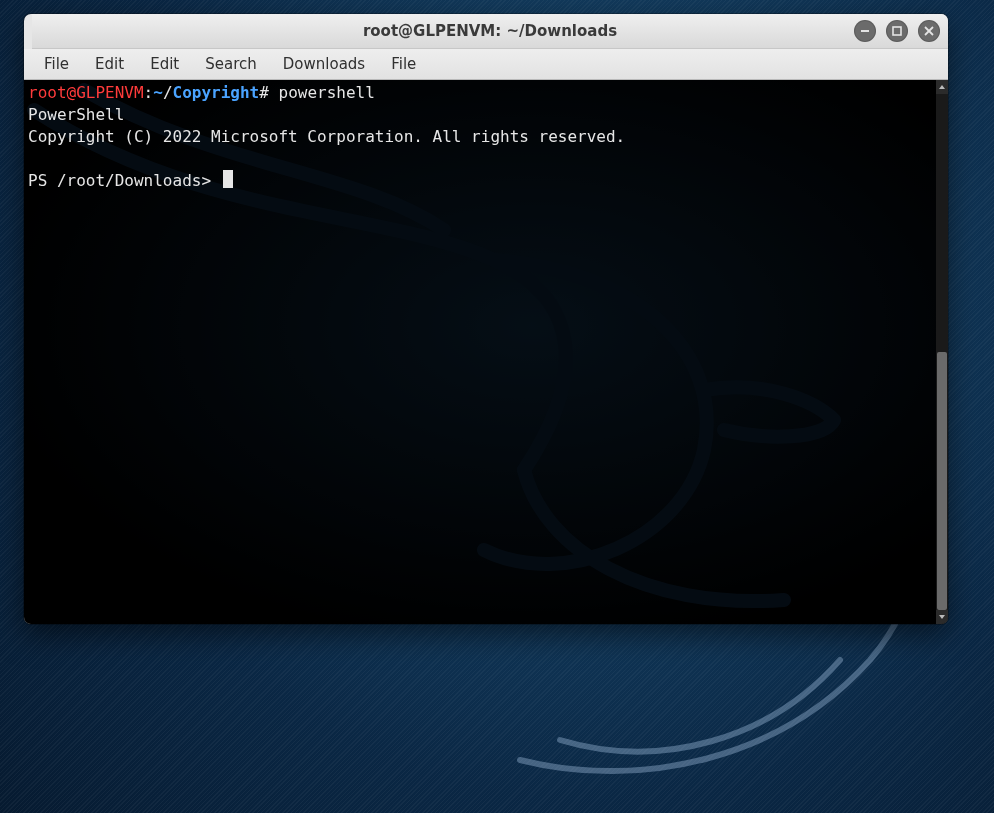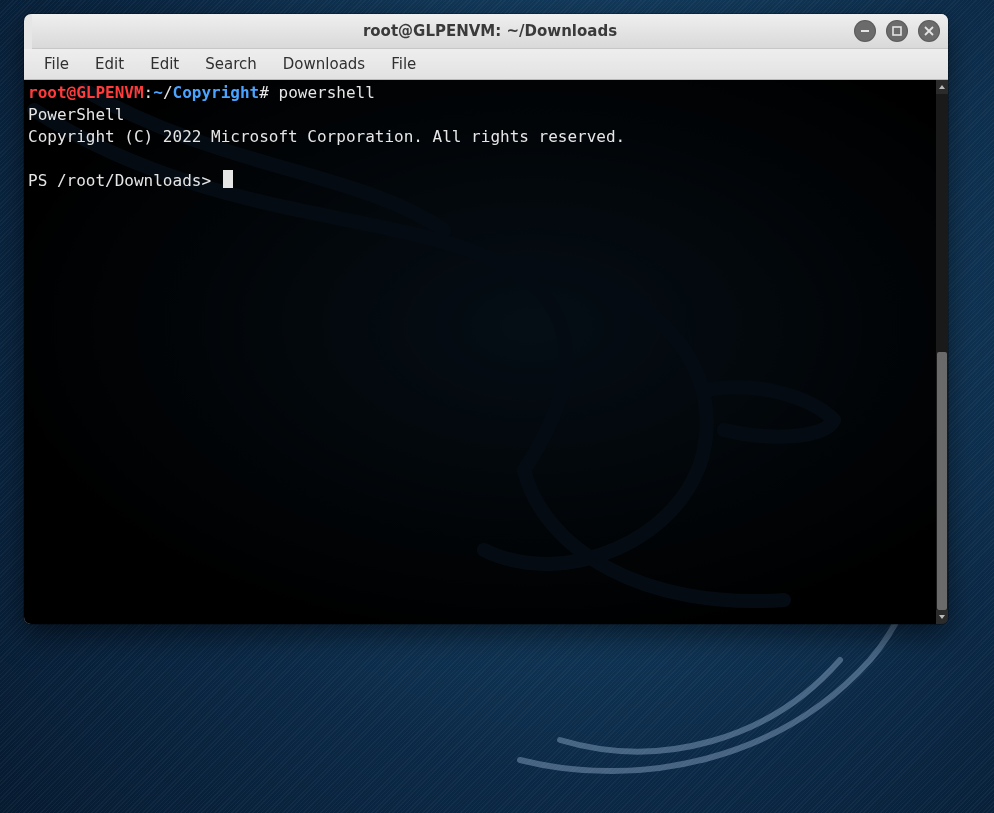--- a/index.html
+++ b/index.html
@@ -125,21 +125,21 @@
   .term-text {
     position: relative;
     padding: 2px 4px;
     font-family: "DejaVu Sans Mono", "Liberation Mono", monospace;
     font-size: 16px;
     line-height: 22px;
     color: #eeeeee;
     white-space: pre;
     z-index: 2;
   }
-  .c-red   { color: #ff3b3b; font-weight: bold; }
+  .c-red   { color: #ff3b3b; font-weight: normal; }
   .c-blue  { color: #4aa3ff; font-weight: bold; }
   .c-white { color: #e6e6e6; }
 
   .cursor-block {
     display: inline-block;
     width: 10px;
     height: 18px;
     background: #e6e6e6;
     vertical-align: -2px;
     margin-left: 2px;

